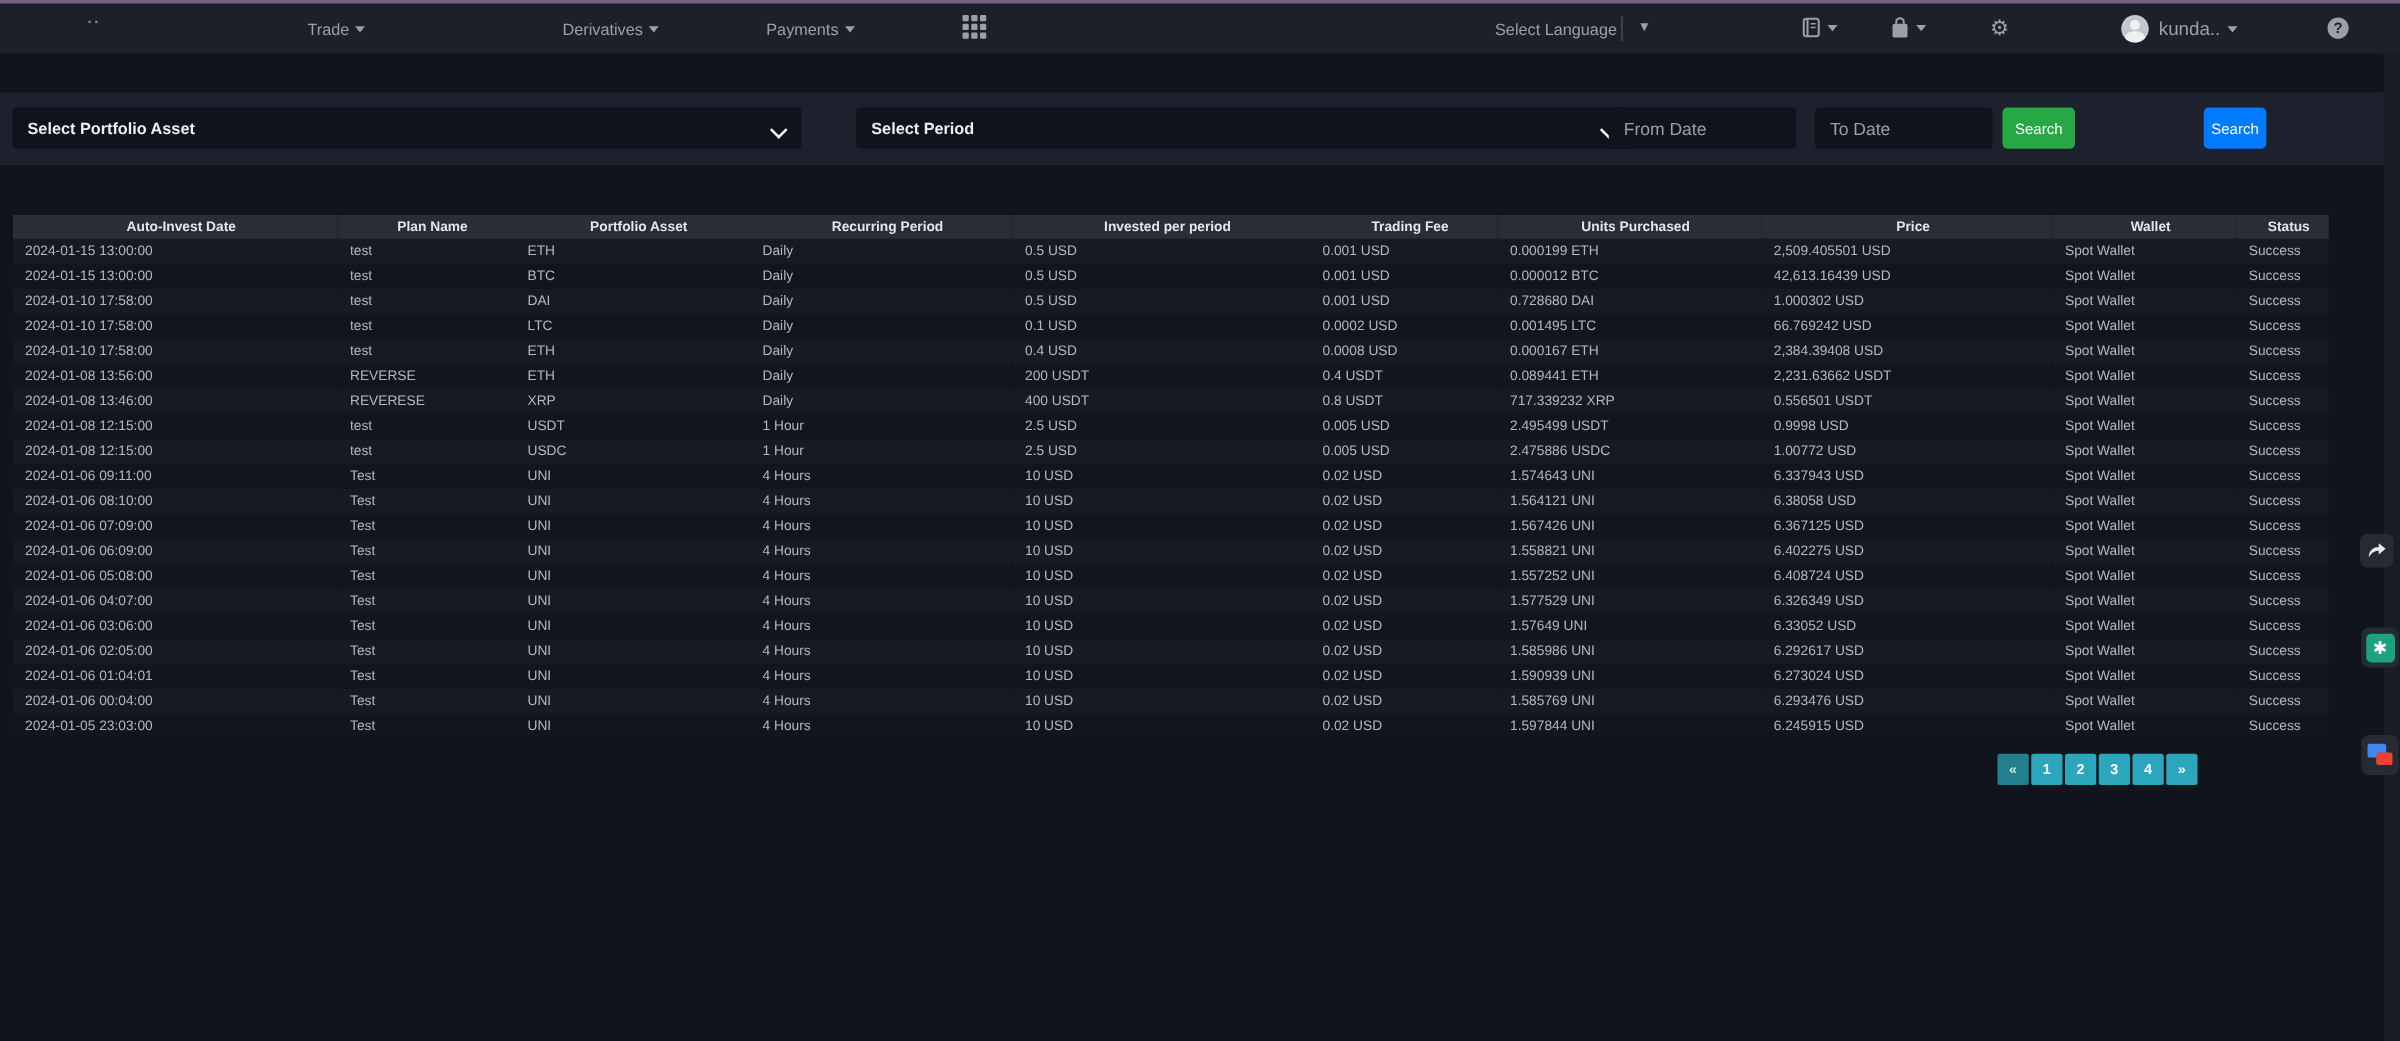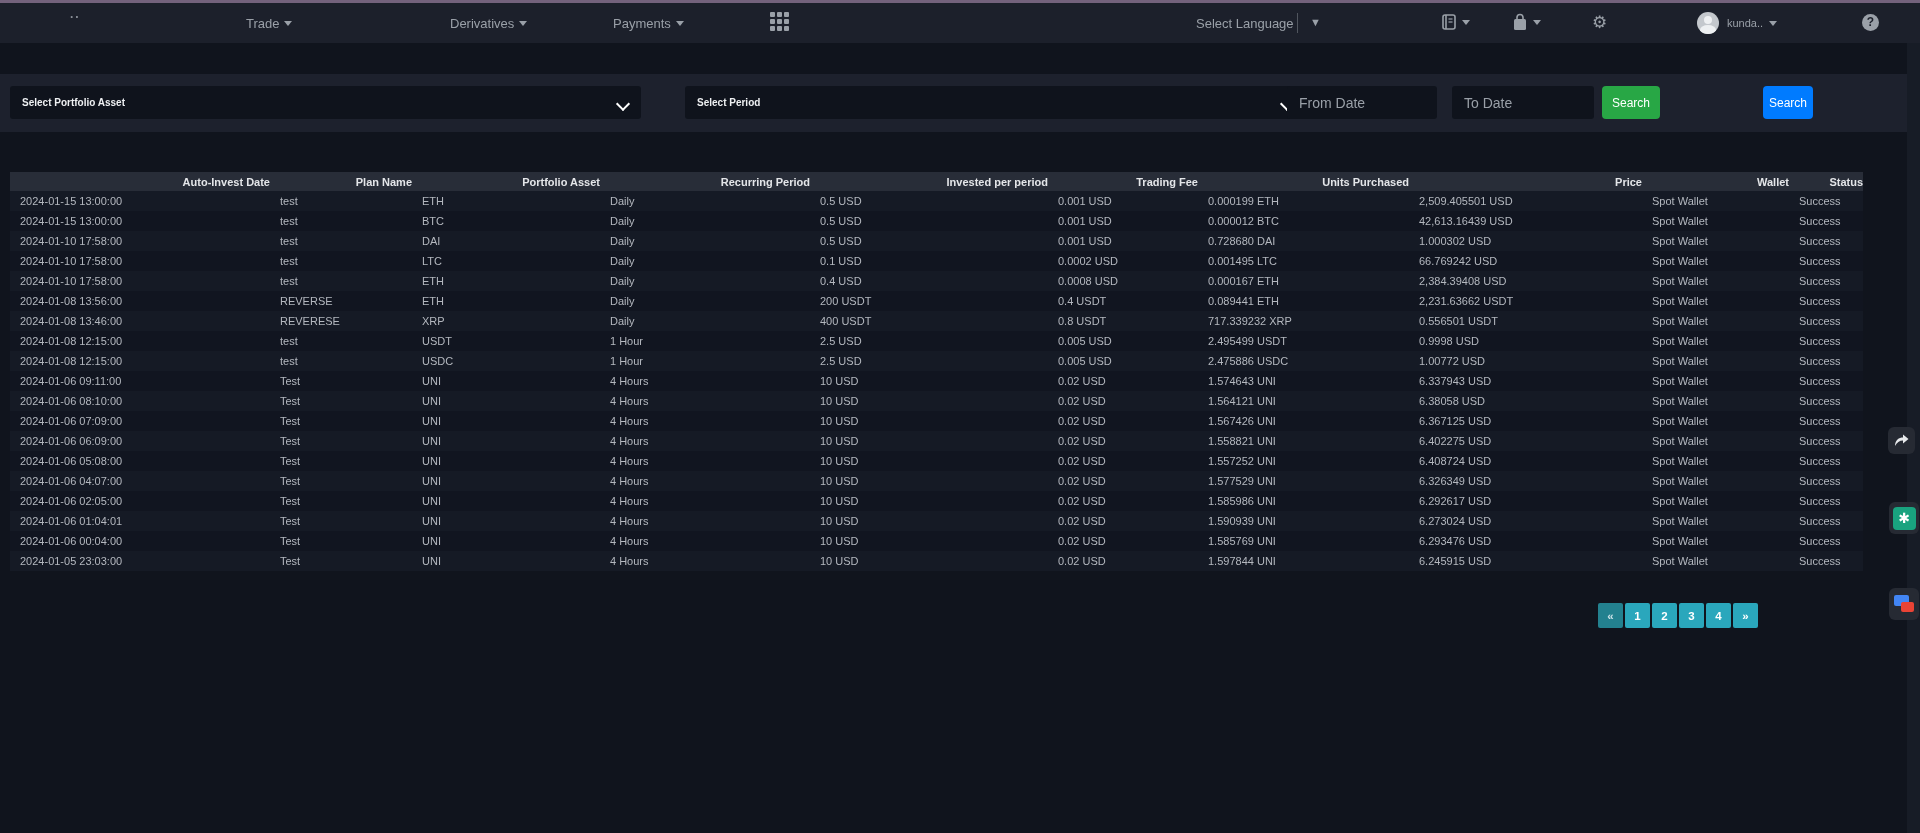--- a/index.html
+++ b/index.html
@@ -16,42 +16,42 @@
   .grid-icon { position:absolute; left:770px; top:9px; width:22px; height:22px; display:grid; grid-template-columns:repeat(3,5px); grid-template-rows:repeat(3,5px); gap:2px; cursor:pointer; }
   .grid-icon span { background:#9aa0a8; border-radius:1px; }
   .vbar { position:absolute; left:1297px; top:10px; width:1px; height:20px; background:#50555e; }
   .lang-caret { position:absolute; left:1310px; top:13px; color:#9aa0a8; font-size:11px; cursor:pointer; }
   .icon-svg { position:absolute; top:10px; cursor:pointer; }
   .icon-caret { position:absolute; top:17px; }
   .gear { position:absolute; left:1592px; top:10px; color:#9aa0a8; font-size:17px; line-height:20px; cursor:pointer; }
   .avatar { position:absolute; left:1697px; top:9px; width:22px; height:22px; border-radius:50%; background:#c4c8cd; overflow:hidden; cursor:pointer; }
   .avatar .head { position:absolute; left:7px; top:4px; width:8px; height:8px; border-radius:50%; background:#eef0f2; }
   .avatar .body { position:absolute; left:3px; top:13px; width:16px; height:10px; border-radius:50% 50% 0 0; background:#eef0f2; }
-  .user-name { position:absolute; left:1727px; top:0; height:40px; display:flex; align-items:center; gap:6px; color:#9aa0a8; font-size:11px; cursor:pointer; }
+  .user-name { position:absolute; left:1727px; top:0; height:40px; display:flex; align-items:center; gap:6px; color:#9aa0a8; font-size:15px; cursor:pointer; }
   .help { position:absolute; left:1862px; top:11px; width:17px; height:17px; border-radius:50%; background:#9aa0a8; color:#1c202b; font-size:12px; font-weight:bold; text-align:center; line-height:17px; cursor:pointer; }
 
   
   .filter-bar { position:absolute; left:0; top:74px; width:1920px; height:58px; background:#1d212d; }
   .fld { position:absolute; top:12px; height:33px; background:#0f131c; border-radius:3px; border:none; }
   .select { display:flex; align-items:center; justify-content:space-between; padding:0 12px; cursor:pointer; }
-  .select .sel-label { color:#eef0f2; font-size:10px; font-weight:bold; }
+  .select .sel-label { color:#eef0f2; font-size:13px; font-weight:bold; }
   .chevron { width:11px; height:11px; position:relative; }
   .chevron::before { content:""; position:absolute; left:0; top:2px; width:8px; height:8px; border-right:2px solid #fff; border-bottom:2px solid #fff; transform:rotate(45deg); }
   input.fld { color:#c6cad0; font-size:14px; padding:0 12px; outline:none; }
   input.fld::placeholder { color:#9aa0a8; }
   .btn { position:absolute; top:12px; height:33px; border:none; border-radius:4px; color:#fff; font-size:12px; font-family:inherit; cursor:pointer; }
   .btn-search { left:1602px; width:58px; background:var(--c-search,#28a745); }
   .btn-reset { left:1763px; width:50px; background:var(--c-reset,#007bff); }
 
   
   .table-wrap { position:absolute; left:10px; top:172px; width:1853px; }
   table { width:100%; border-collapse:collapse; table-layout:fixed; }
   col.c0{width:260px} col.c1{width:142px} col.c2{width:188px} col.c3{width:210px} col.c4{width:238px}
   col.c5{width:150px} col.c6{width:211px} col.c7{width:233px} col.c8{width:147px} col.c9{width:auto}
-  thead th { background:#282d38; color:#e4e6e9; font-size:11px; font-weight:bold; text-align:right; height:19px; padding:0 0 0 10px; white-space:nowrap; overflow:hidden; cursor:pointer; }
+  thead th { background:#282d38; color:#e4e6e9; font-size:11px; font-weight:bold; text-align:center; height:19px; padding:0 0 0 10px; white-space:nowrap; overflow:hidden; cursor:pointer; }
   tbody td { color:#b4b8bf; font-size:11px; height:20px; padding:0 0 0 10px; white-space:nowrap; overflow:hidden; }
   tbody tr:nth-child(odd) { background:#151a25; }
   tbody tr:nth-child(even) { background:#111520; }
 
   
   .pagination { position:absolute; left:1598px; top:603px; display:flex; gap:2px; }
   .page-btn { min-width:25px; height:25px; background:var(--c-page,#2aa7bc); color:#fff; font-size:11.5px; font-weight:bold; border:none; border-radius:2px; display:flex; align-items:center; justify-content:center; cursor:pointer; font-family:inherit; }
   .page-btn.prev { background:#23818f; color:#cfe3e8; }
 
   
@@ -349,20 +349,32 @@
           <td>UNI</td>
           <td>4 Hours</td>
           <td>10 USD</td>
           <td>0.02 USD</td>
           <td>1.577529 UNI</td>
           <td>6.326349 USD</td>
           <td>Spot Wallet</td>
           <td>Success</td>
         </tr>
         <tr>
+          <td>2024-01-06 03:06:00</td>
+          <td>Test</td>
+          <td>UNI</td>
+          <td>4 Hours</td>
+          <td>10 USD</td>
+          <td>0.02 USD</td>
+          <td>1.57649 UNI</td>
+          <td>6.33052 USD</td>
+          <td>Spot Wallet</td>
+          <td>Success</td>
+        </tr>
+        <tr>
           <td>2024-01-06 02:05:00</td>
           <td>Test</td>
           <td>UNI</td>
           <td>4 Hours</td>
           <td>10 USD</td>
           <td>0.02 USD</td>
           <td>1.585986 UNI</td>
           <td>6.292617 USD</td>
           <td>Spot Wallet</td>
           <td>Success</td>

